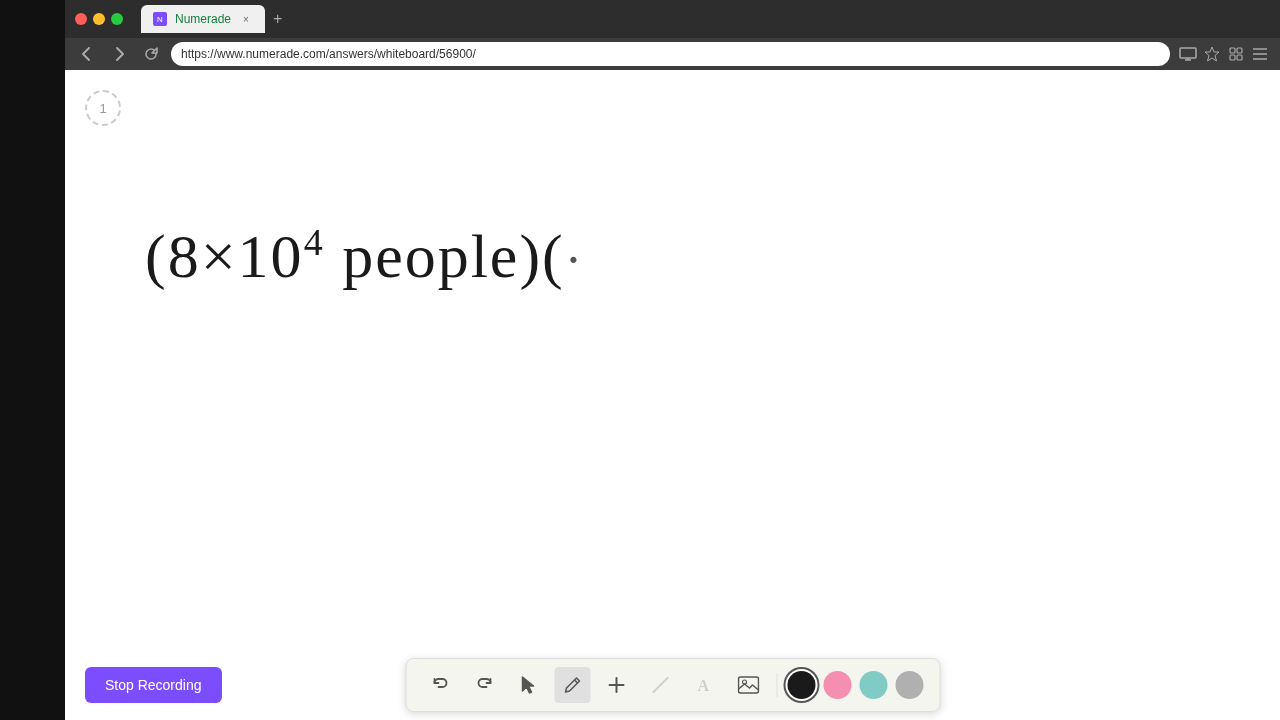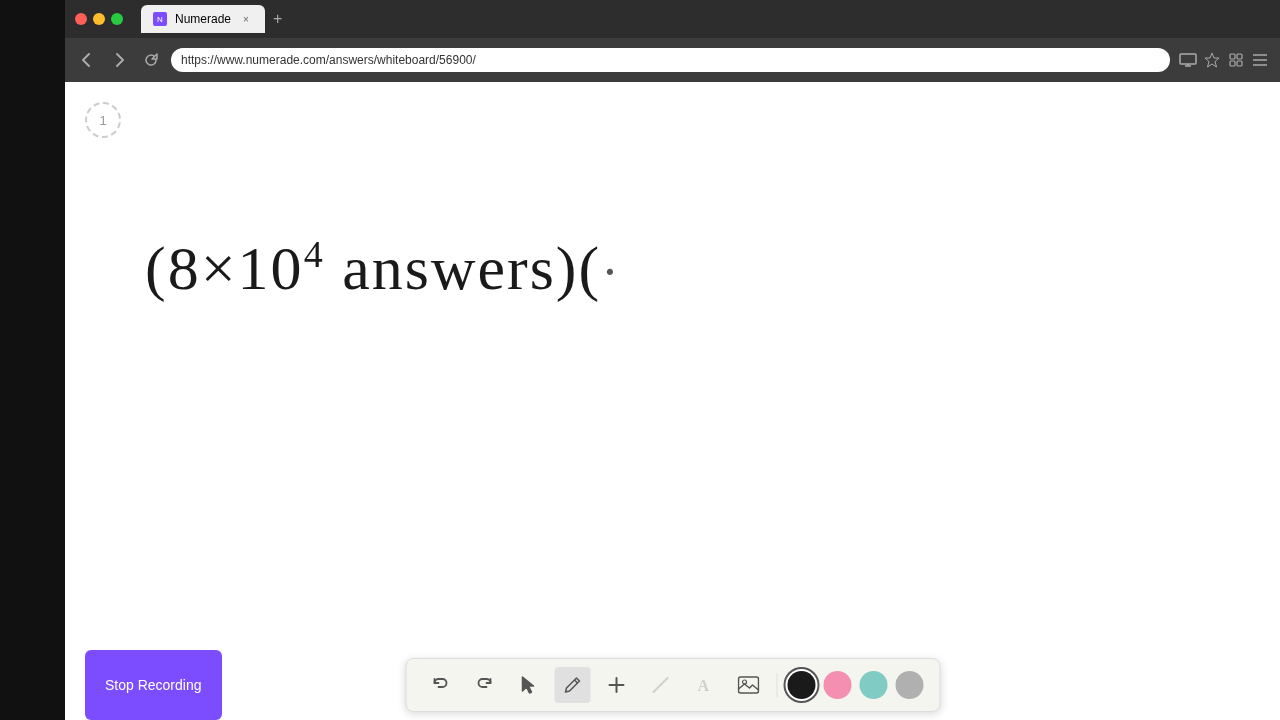--- a/index.html
+++ b/index.html
@@ -99,21 +99,21 @@
       background: transparent;
       border: none;
       font-size: 16px;
       color: #aaa;
       cursor: pointer;
       padding: 0 8px;
     }
 
     .nav-bar {
       background: #3c3c3c;
-      height: 44px;
+      height: 32px;
       display: flex;
       align-items: center;
       padding: 0 10px;
       gap: 8px;
     }
 
     .nav-btn {
       background: transparent;
       border: none;
       color: #ccc;
@@ -208,20 +208,21 @@
 
     
     .bottom-area {
       position: absolute;
       bottom: 0;
       left: 0;
       right: 0;
       height: 70px;
       background: transparent;
       display: flex;
+      align-items: center;
       padding: 0 20px;
     }
 
     .stop-recording-btn {
       background: #7c4dff;
       color: white;
       border: none;
       border-radius: 6px;
       padding: 10px 20px;
       font-size: 14px;
@@ -307,21 +308,21 @@
       <button class="control-btn control-close"></button>
       <button class="control-btn control-minimize"></button>
       <button class="control-btn control-maximize"></button>
     </div>
 
     <div class="tab-bar">
       <div class="tab">
         <div class="tab-favicon">
           <span>N</span>
         </div>
-        <span style="font-size:12px;color:#000000;">Numerade</span>
+        <span style="font-size:12px;color:#15803d;">Numerade</span>
         <button class="tab-close">×</button>
       </div>
       <button class="new-tab-btn">+</button>
     </div>
   </div>
 
   <div class="nav-bar">
     <button class="nav-btn">
       <svg class="icon-svg" viewBox="0 0 20 20" fill="#aaa">
           <path d="M12 4l-6 6 6 6" stroke="#aaa" stroke-width="2" fill="none" stroke-linecap="round" stroke-linejoin="round"></path>
@@ -370,21 +371,21 @@
   </div>
 
   <div class="page-content">
 
     <div class="page-number">
       <span>1</span>
     </div>
 
     <div class="whiteboard-content">
       <div class="math-text">
-        <span>(8×10</span><span class="superscript">4</span><span> answers)(</span><span style="font-size:52px;color:#555;">·</span>
+        <span>(8×10</span><span class="superscript">4</span><span> people)(</span><span style="font-size:52px;color:#555;">·</span>
       </div>
     </div>
 
     <div class="bottom-area">
 
       <button class="stop-recording-btn">Stop Recording</button>
 
       <div class="toolbar">
 
         <button class="tool-btn" title="Undo">

